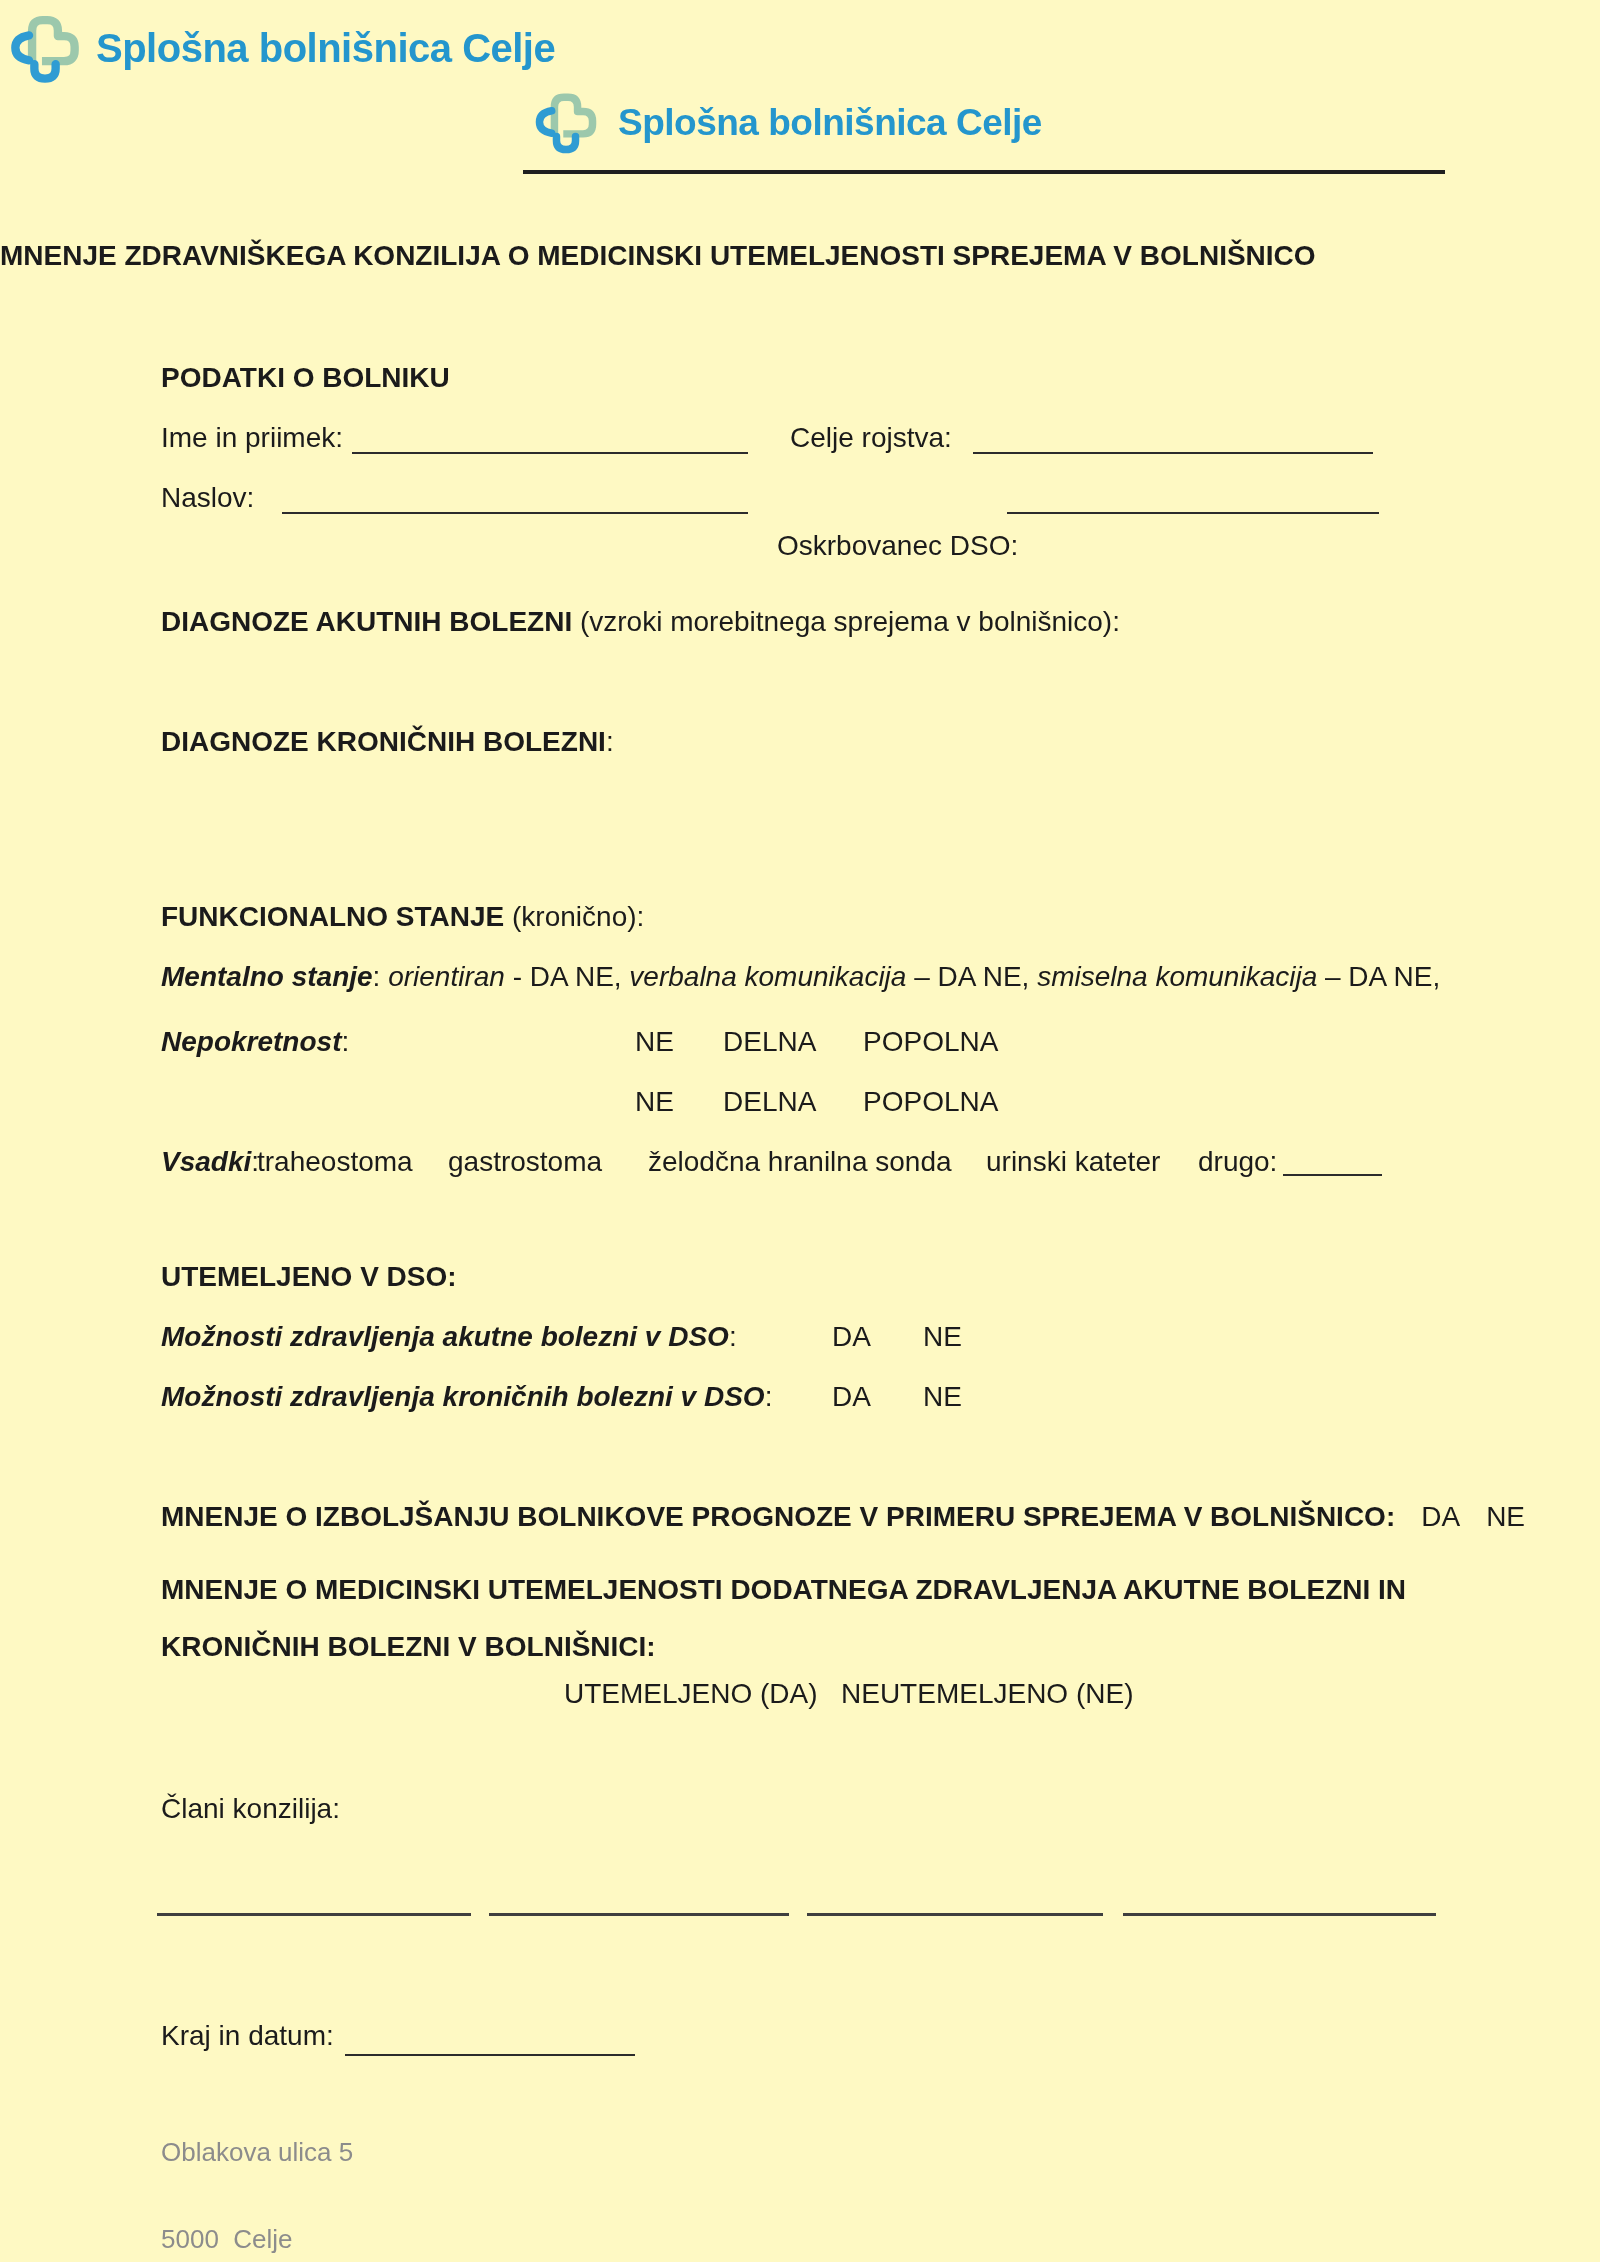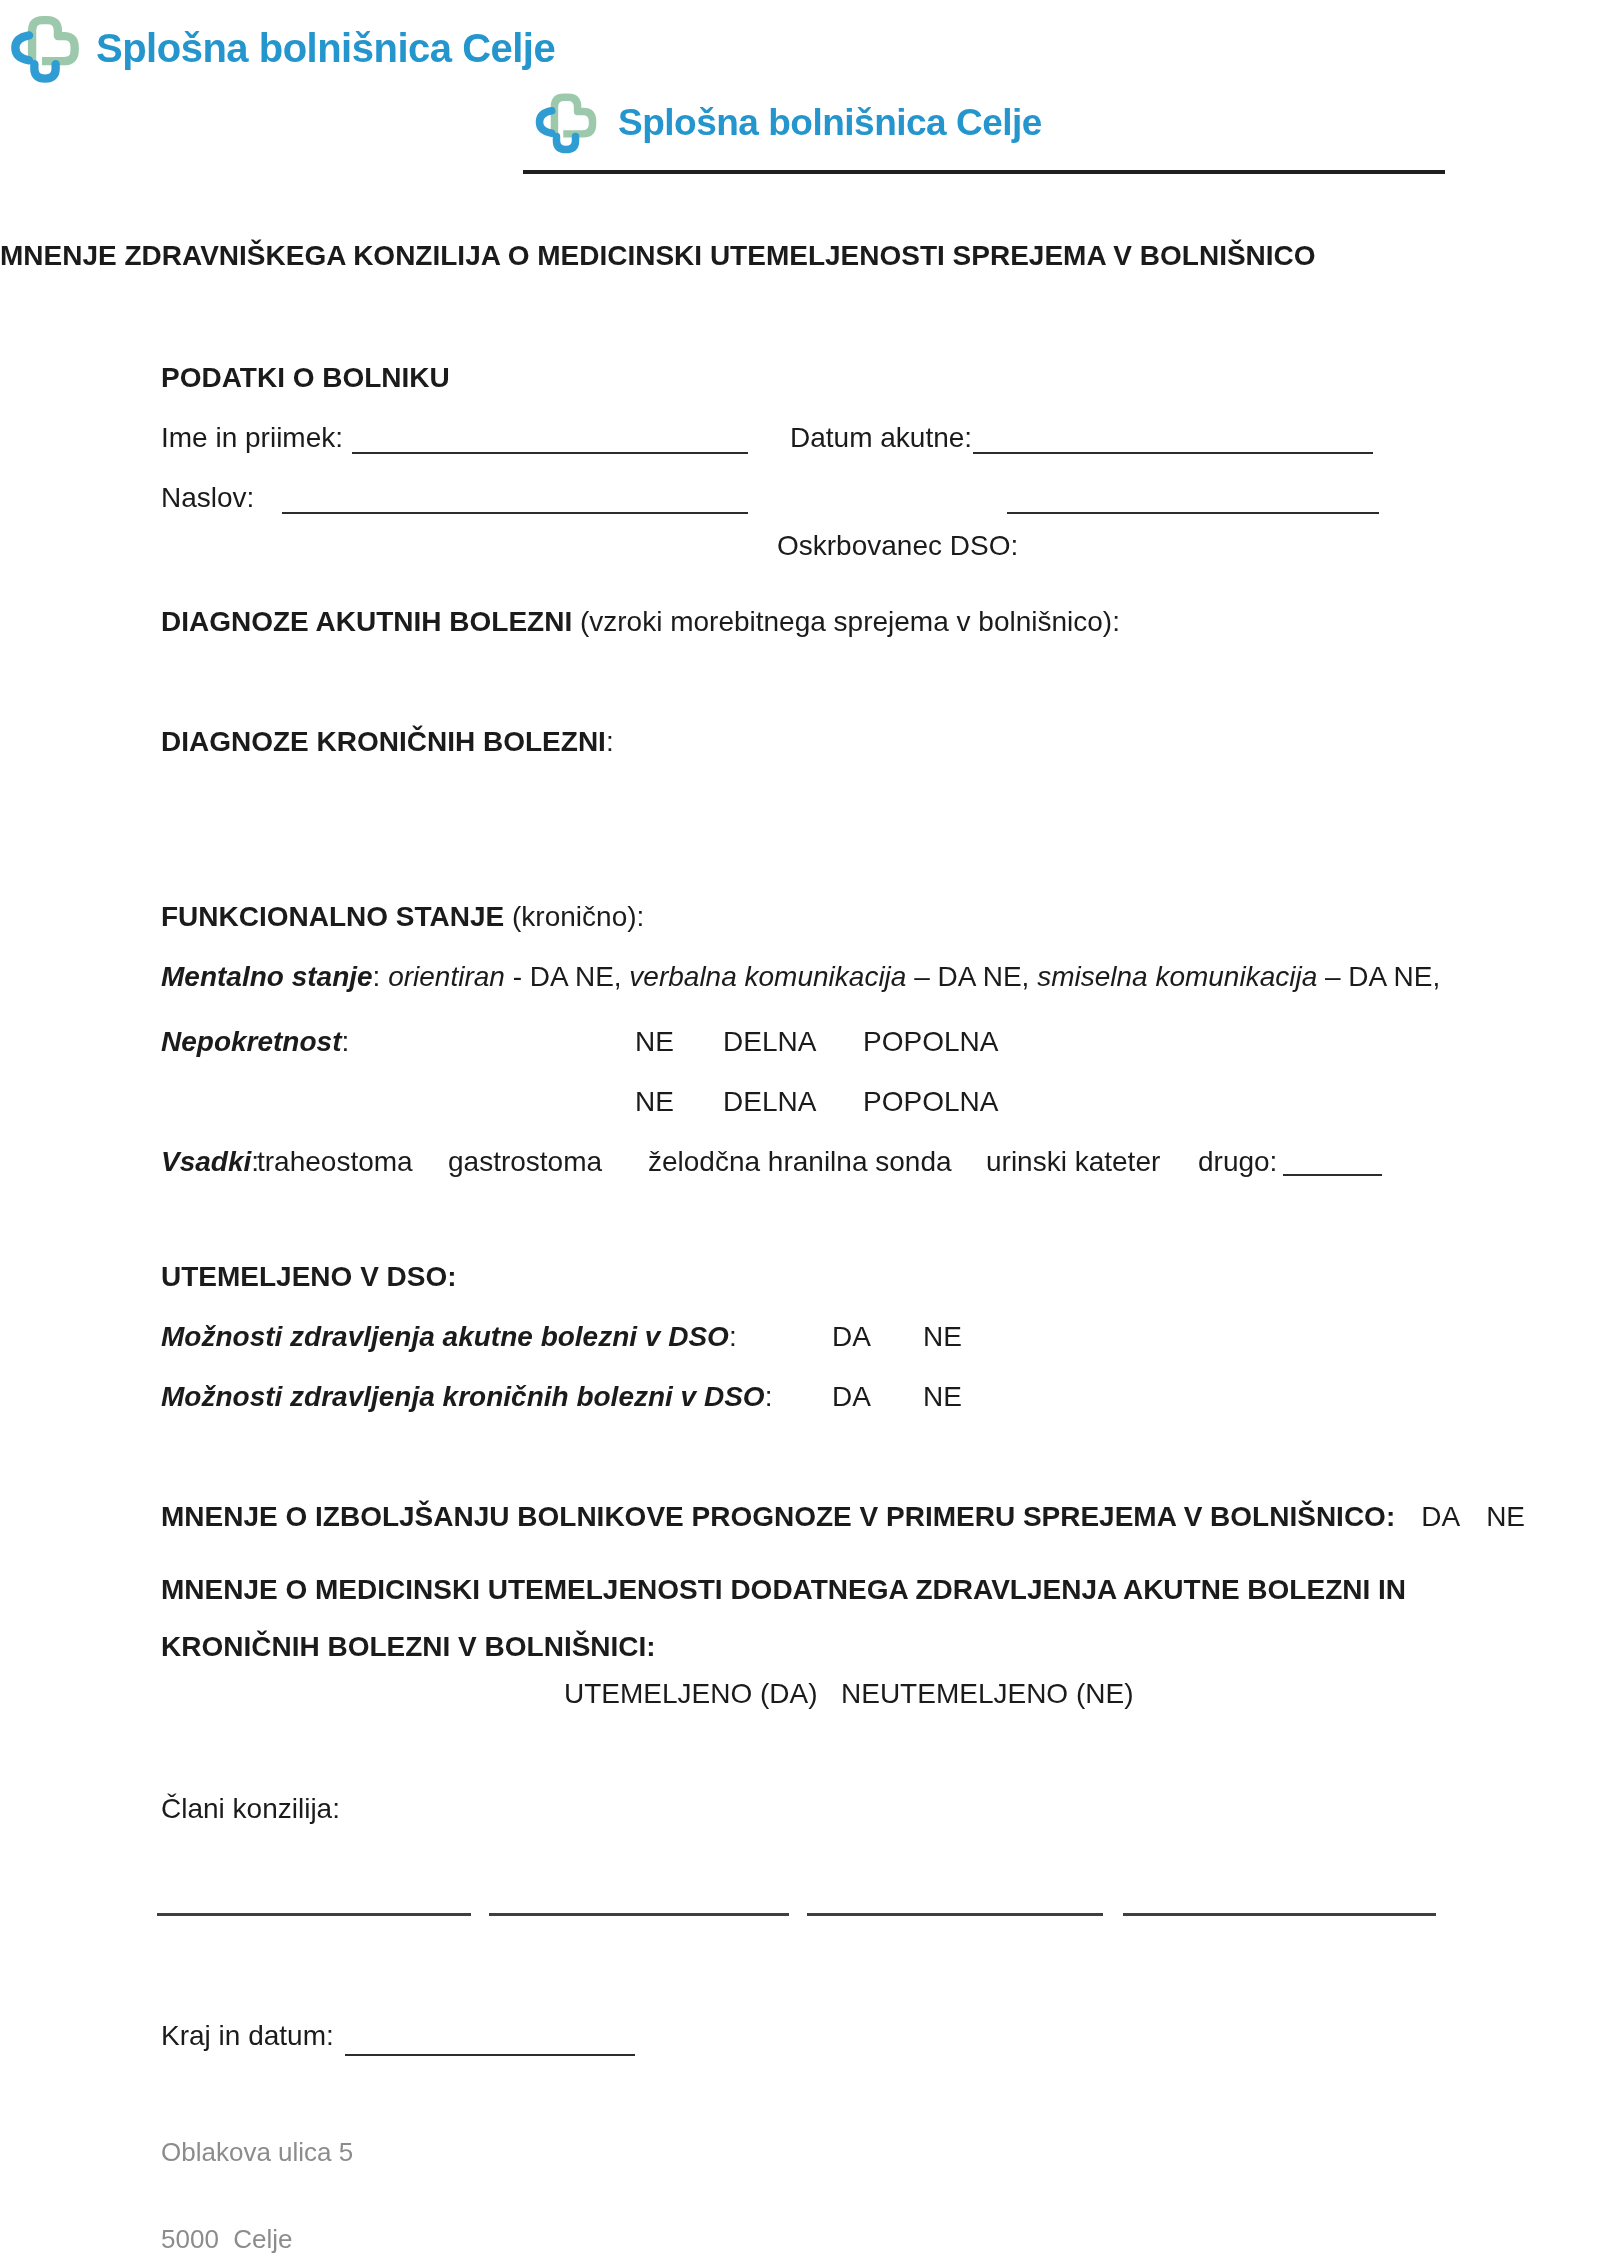--- a/index.html
+++ b/index.html
@@ -1,18 +1,18 @@
 <!DOCTYPE html>
 <html><head>
 <meta charset="utf-8">
 <style>
   html,body { margin:0; padding:0; background:#e8e8e8; }
   .page {
     position:relative; width:1600px; height:2262px; margin:0 auto;
-    background:#ffffff; overflow:hidden;
+    background:#fef9c3; overflow:hidden;
     font-family:"Liberation Sans", sans-serif; color:#1b1b1b;
     font-size:28px;
   }
   .abs { position:absolute; white-space:nowrap; }
   .b { font-weight:bold; }
   .bi { font-weight:bold; font-style:italic; }
   .i { font-style:italic; }
   .logo-text { font-weight:600; color:#2496cd; letter-spacing:-0.5px; }
   .rule { position:absolute; background:#1f1f1f; }
   .fill-line { position:absolute; border-bottom:2px solid #2c2c2c; }
@@ -50,21 +50,21 @@
   <div class="abs logo-text" style="left:618px; top:102px; font-size:37px;">Splošna bolnišnica Celje</div>
 
   <div class="rule" style="left:523px; top:170px; width:922px; height:4px;"></div>
 
   <div class="title" style="top:240px; font-size:28px;">MNENJE ZDRAVNIŠKEGA KONZILIJA O MEDICINSKI UTEMELJENOSTI SPREJEMA V BOLNIŠNICO</div>
 
   <div class="abs b" style="left:161px; top:362px;">PODATKI O BOLNIKU</div>
 
   <div class="row" style="top:422px;">
     <span style="left:161px;">Ime in priimek:</span>
-    <span style="left:790px;">Datum akutne:</span>
+    <span style="left:790px;">Celje rojstva:</span>
   </div>
   <div class="fill-line" style="left:352px; top:424px; width:396px; height:28px;"></div>
   <div class="fill-line" style="left:973px; top:424px; width:400px; height:28px;"></div>
 
   <div class="row" style="top:482px;">
     <span style="left:161px;">Naslov:</span>
     <span style="left:777px;margin-top:48px;">Oskrbovanec DSO:</span>
   </div>
   <div class="fill-line" style="left:282px; top:484px; width:466px; height:28px;"></div>
   <div class="fill-line" style="left:1007px; top:484px; width:372px; height:28px;"></div>

